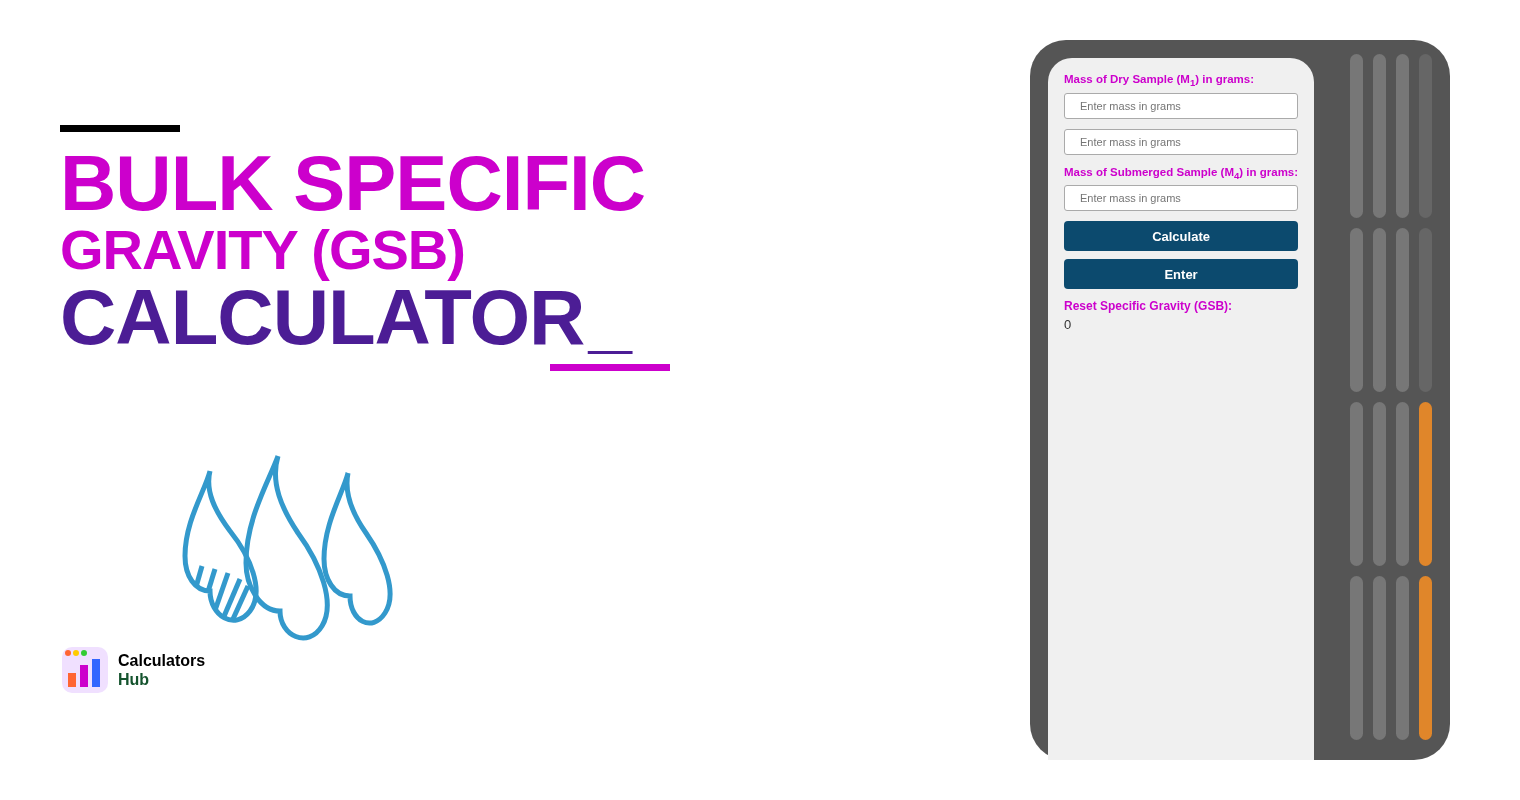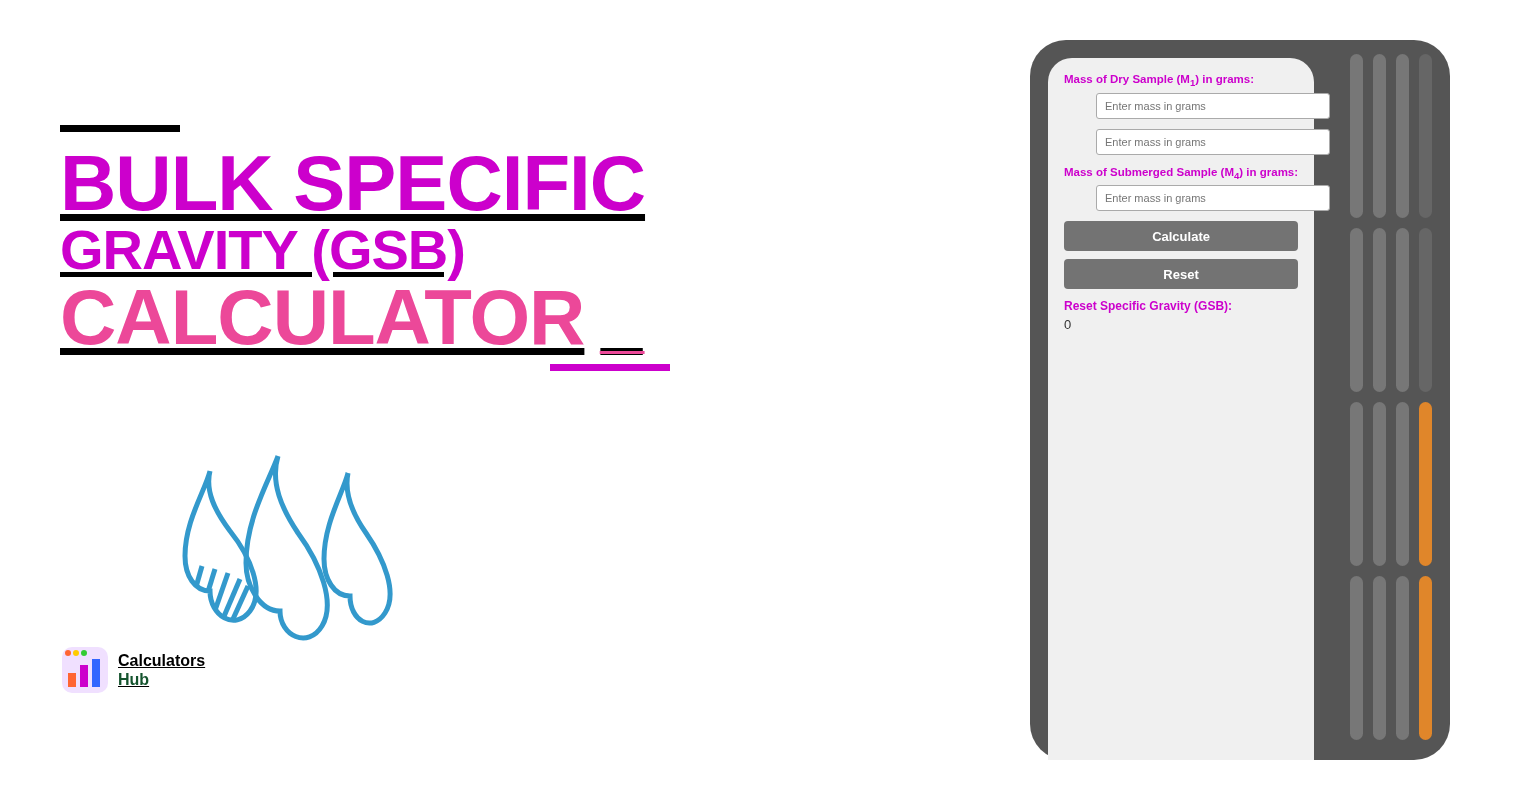--- a/index.html
+++ b/index.html
@@ -13,21 +13,20 @@
       align-items: center;
       justify-content: space-between;
       padding: 0 60px;
     }
 
     
     .left-panel {
       width: 820px;
       position: relative;
       padding-top: 20px;
-      text-decoration: underline;
     }
 
     .top-bar {
       width: 120px;
       height: 7px;
       background: #000000;
       margin-bottom: 12px;
     }
 
     .title-line1 {
@@ -42,26 +41,26 @@
       font-size: 56px;
       font-weight: 900;
       color: #cc00cc;
       line-height: 1;
       letter-spacing: -1px;
     }
 
     .title-line4 {
       font-size: 78px;
       font-weight: 900;
-      color: #ec4899;
+      color: #4c1d95;
       line-height: 1;
       letter-spacing: -1px;
       display: flex;
       align-items: center;
-      gap: 16px;
+      gap: 4px;
     }
 
     .title-underscore-bar {
       width: 120px;
       height: 7px;
       background: #cc00cc;
       margin-top: 8px;
       margin-left: 490px;
     }
 
@@ -138,32 +137,31 @@
       font-weight: 600;
       margin-bottom: 3px;
       line-height: 1.3;
     }
 
     .field-input {
       width: 100%;
       height: 26px;
       border: 1px solid #aaa;
       border-radius: 3px;
-      padding: 0 8px;
+      padding: 0 15px;
       font-size: 11px;
       color: #999;
       background: #fff;
       outline: none;
-      margin-left: 32px;
     }
 
     .calc-button {
       width: 100%;
       height: 30px;
-      background: #737373;
+      background: #0c4a6e;
       color: white;
       border: none;
       border-radius: 4px;
       font-size: 13px;
       font-weight: 600;
       cursor: pointer;
       margin-bottom: 8px;
     }
 
     .result-label {
@@ -294,21 +292,21 @@
         <div class="field-label">
           Mass of Submerged Sample (M<sub>4</sub>) in grams:
         </div>
         <input type="text" class="field-input" placeholder="Enter mass in grams" style="">
       </div>
 
       
       <button class="calc-button">Calculate</button>
 
       
-      <button class="calc-button" style="margin-bottom:10px;">Reset</button>
+      <button class="calc-button" style="margin-bottom:10px;">Enter</button>
 
       
       <div class="result-label">Reset Specific Gravity (GSB):</div>
       <div class="result-value">0</div>
     </div>
 
     <div class="calculator-keypad">
       <div class="key-row">
         <div class="key"></div>
         <div class="key"></div>

